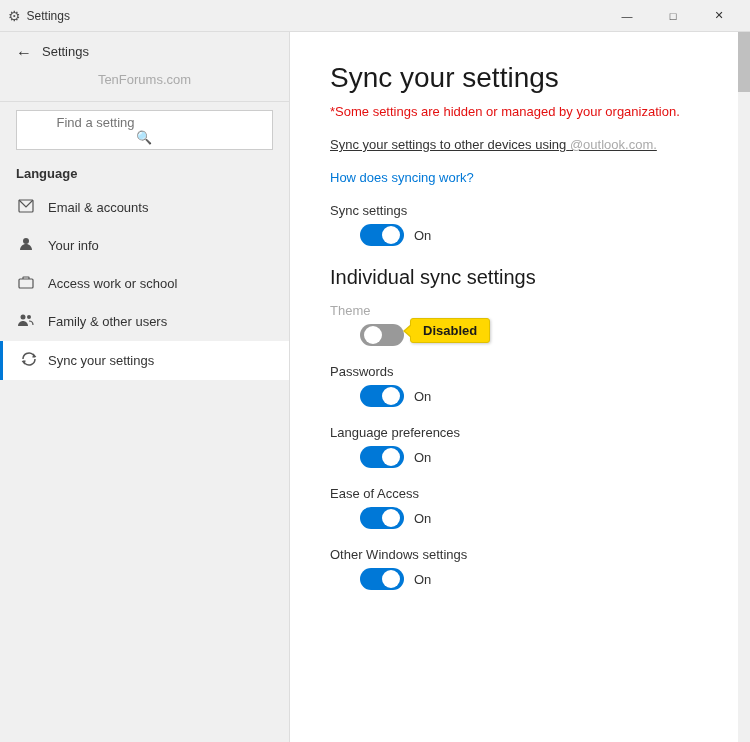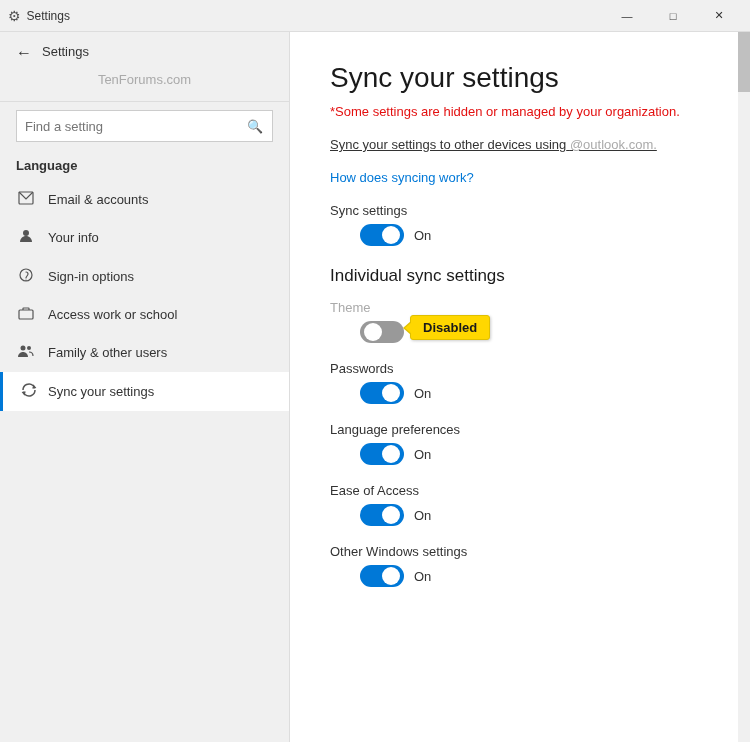--- a/index.html
+++ b/index.html
@@ -82,21 +82,22 @@
       border-bottom: 1px solid #ddd;
       margin: 0 0 8px 0;
     }
     .search-box {
       display: flex;
       align-items: center;
       margin: 0 16px 12px 16px;
       background: white;
       border: 1px solid #ccc;
       padding: 4px 8px;
-      height: 32px;
+      height: 40px;
+      flex-direction: column;
     }
     .search-input {
       border: none;
       outline: none;
       font-size: 13px;
       flex: 1;
       background: transparent;
       color: #333;
     }
     .search-icon-span {
@@ -230,21 +231,21 @@
       left: 4px;
     }
     .toggle-text {
       font-size: 13px;
       color: #333;
     }
     .toggle-text.disabled-text {
       color: #aaa;
     }
     .section-title {
-      font-size: 17px;
+      font-size: 20px;
       font-weight: 400;
       color: #1a1a1a;
       margin: 20px 0 14px 0;
     }
 
     
     .tooltip-wrapper {
       position: relative;
       display: inline-block;
     }
@@ -320,29 +321,20 @@
       <span class="nav-label">Email &amp; accounts</span>
     </div>
     <div class="nav-item">
       <span class="nav-icon">
         <svg width="16" height="16" viewBox="0 0 16 16" fill="#555">
             <circle cx="8" cy="5" r="3"></circle>
             <path d="M2 14c0-3.3 2.7-6 6-6s6 2.7 6 6"></path>
           </svg>
       </span>
       <span class="nav-label">Your info</span>
-    </div>
-    <div class="nav-item">
-      <span class="nav-icon">
-        <svg width="16" height="16" viewBox="0 0 16 16" fill="none" stroke="#555" stroke-width="1.2">
-            <circle cx="8" cy="8" r="6"></circle>
-            <path d="M8 5a2 2 0 0 1 2 2c0 1.5-2 2.5-2 4M8 13v.5" stroke-linecap="round"></path>
-          </svg>
-      </span>
-      <span class="nav-label">Sign-in options</span>
     </div>
     <div class="nav-item">
       <span class="nav-icon">
         <svg width="16" height="14" viewBox="0 0 16 14" fill="none" stroke="#555" stroke-width="1.2">
             <rect x="1" y="4" width="14" height="9" rx="1"></rect>
             <path d="M5 4V2.5a.5.5 0 0 1 .5-.5h5a.5.5 0 0 1 .5.5V4"></path>
           </svg>
       </span>
       <span class="nav-label">Access work or school</span>
     </div>

